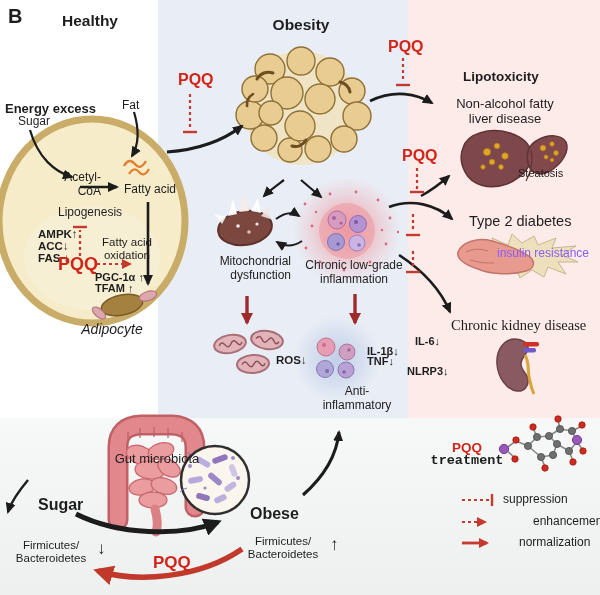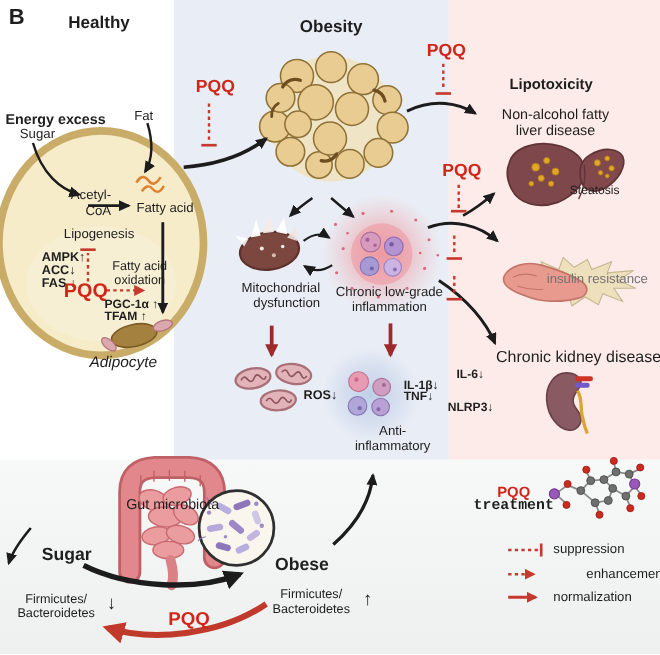--- a/index.html
+++ b/index.html
@@ -332,31 +332,32 @@
   <div class="lbl b" style="left:367px;top:345px;font-size:11px;">IL-1β↓</div>
   <div class="lbl b" style="left:367px;top:355px;font-size:11px;">TNF↓</div>
   <div class="lbl b" style="left:367px;top:365px;font-size:11px;margin-left:40px;">NLRP3↓</div>
   <div class="lbl wrap" style="left:314px;top:385px;width:86px;">Anti-inflammatory</div>
 
   <div class="lbl pqq" style="left:388px;top:38px;">PQQ</div>
   <div class="lbl pqq" style="left:402px;top:147px;">PQQ</div>
   <div class="lbl b ctr" style="left:501px;top:69px;font-size:13.5px;">Lipotoxicity</div>
   <div class="lbl wrap" style="left:447px;top:97px;width:116px;font-size:13px;">Non-alcohol fatty liver disease</div>
   <div class="lbl" style="left:518px;top:167px;font-size:11px;">Steatosis</div>
-  <div class="lbl" style="left:497px;top:247px;font-size:12px;color:#737373;">insulin resistance</div>
-  <div class="lbl" style="left:451px;top:317px;font-size:14.5px;">Chronic kidney disease</div>
+  <div class="lbl" style="left:469px;top:213px;font-size:14.5px;">Type 2 diabetes</div>
+  <div class="lbl" style="left:497px;top:247px;font-size:12px;color:#8b5cf6;">insulin resistance</div>
+  <div class="lbl" style="left:451px;top:317px;font-size:14.5px;font-family:Liberation Serif, serif;">Chronic kidney disease</div>
 
   <div class="lbl wrap" style="left:114px;top:452px;width:86px;font-size:13px;">Gut microbiota</div>
   <div class="lbl b" style="left:38px;top:496px;font-size:16px;">Sugar</div>
   <div class="lbl b" style="left:250px;top:505px;font-size:16px;">Obese</div>
   <div class="lbl wrap" style="left:8px;top:539px;width:86px;font-size:11.5px;">Firmicutes/ Bacteroidetes</div>
   <div class="lbl b" style="left:97px;top:539px;font-size:17px;">↓</div>
   <div class="lbl wrap" style="left:240px;top:535px;width:86px;font-size:11.5px;">Firmicutes/ Bacteroidetes</div>
   <div class="lbl b" style="left:330px;top:535px;font-size:17px;">↑</div>
   <div class="lbl pqq" style="left:153px;top:553px;font-size:17px;">PQQ</div>
 
   <div class="lbl pqq ctr" style="left:467px;top:440px;font-size:13.5px;">PQQ</div>
   <div class="lbl b ctr" style="left:467px;top:453px;font-size:13.5px;font-family:Liberation Mono, monospace;">treatment</div>
   <div class="lbl" style="left:503px;top:493px;">suppression</div>
   <div class="lbl" style="left:503px;top:515px;margin-left:30px;">enhancement</div>
-  <div class="lbl" style="left:503px;top:536px;text-align:center;">normalization</div>
+  <div class="lbl" style="left:519px;top:536px;text-align:center;">normalization</div>
 
 </div>
 
 </body></html>

